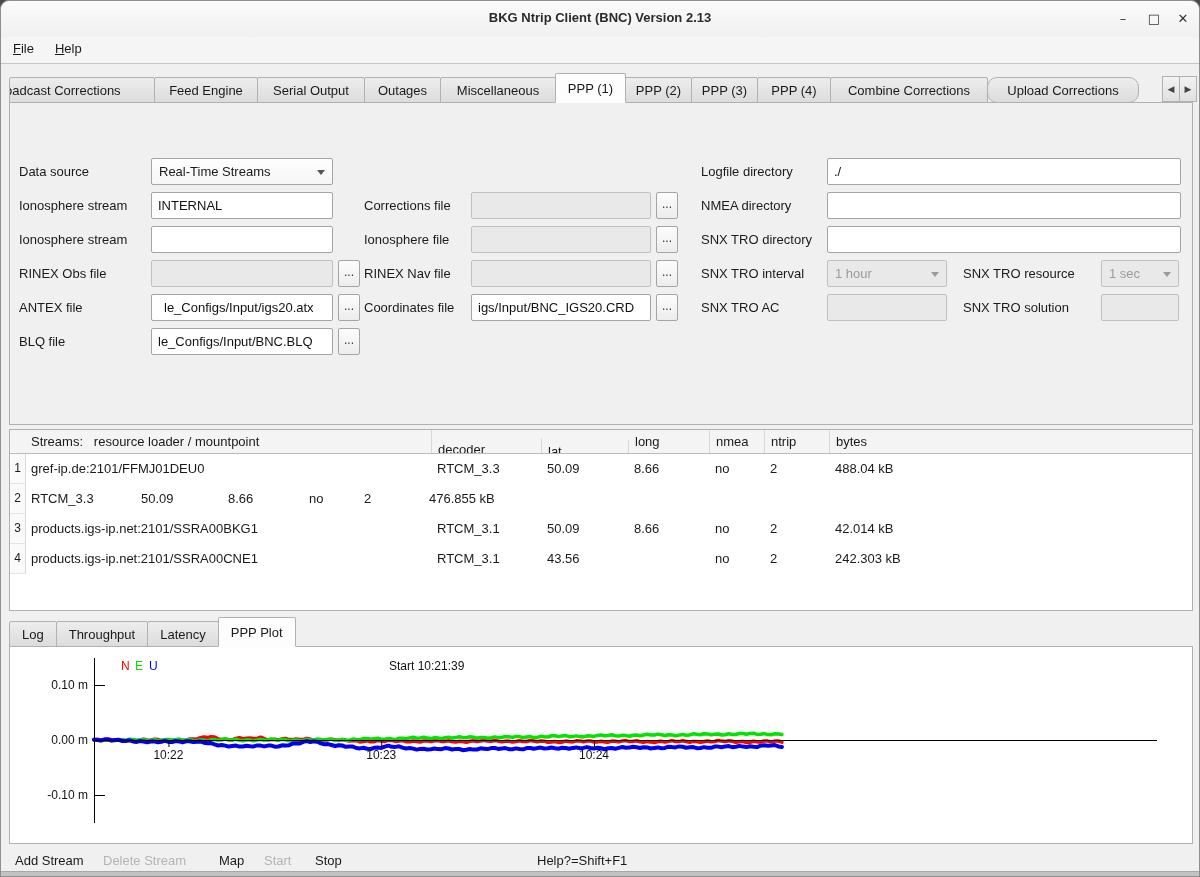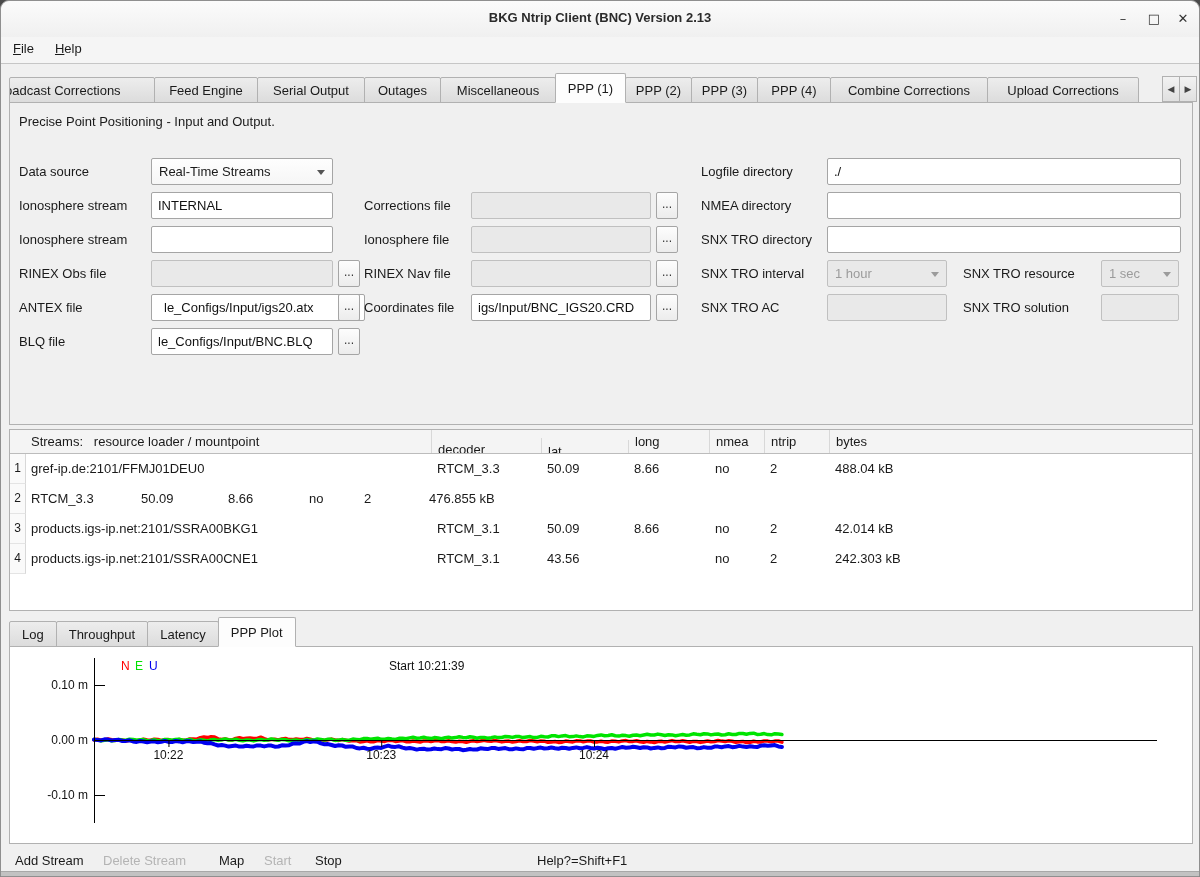--- a/index.html
+++ b/index.html
@@ -96,47 +96,46 @@
       </div>
       <div class="tab" style="width: 67px; box-sizing: border-box;">
         <span>PPP (3)</span>
       </div>
       <div class="tab" style="width: 74px; box-sizing: border-box;">
         <span>PPP (4)</span>
       </div>
       <div class="tab" style="width: 158px; box-sizing: border-box;">
         <span>Combine Corrections</span>
       </div>
-      <div class="tab" style="width: 152px; box-sizing: border-box;">
+      <div class="tab" style="width: 152px; box-sizing: border-box; border-radius: 10px;">
         <span>Upload Corrections</span>
       </div>
     </div>
   <div class="tabscroll">
     <div class="sbtn">◀</div>
     <div class="sbtn">▶</div>
   </div>
 
   <div class="pane" style="left:8px;top:101px;width:1184px;height:323px;"></div>
-  <div class="lbl" style="left:18px;top:107px;">Precise Point Positioning - Input and Output.</div>
 
   <div class="lbl" style="left:18px;top:157px">Data source</div>
   <div class="combo" style="left:150px;top:157px;width:182px"><span>Real-Time Streams</span><i class="arr"></i></div>
 
   <div class="lbl" style="left:18px;top:191px">Ionosphere stream</div>
   <input class="inp" style="left: 150px; top: 191px; width: 182px;" value="INTERNAL">
 
   <div class="lbl" style="left:18px;top:225px">Ionosphere stream</div>
   <input class="inp" style="left: 150px; top: 225px; width: 182px;" value="">
 
   <div class="lbl" style="left:18px;top:259px">RINEX Obs file</div>
   <input class="inp" style="left: 150px; top: 259px; width: 182px;" disabled="">
   <div class="btn-dots" style="left:337px;top:259px">...</div>
 
   <div class="lbl" style="left:18px;top:293px">ANTEX file</div>
-  <input class="inp" style="left: 150px; top: 293px; width: 214px; padding-left: 12px;" value="le_Configs/Input/igs20.atx">
+  <input class="inp" style="left: 150px; top: 293px; width: 182px; padding-left: 12px;" value="le_Configs/Input/igs20.atx">
   <div class="btn-dots" style="left:337px;top:293px">...</div>
 
   <div class="lbl" style="left:18px;top:327px">BLQ file</div>
   <input class="inp" style="left: 150px; top: 327px; width: 182px;" value="le_Configs/Input/BNC.BLQ">
   <div class="btn-dots" style="left:337px;top:327px">...</div>
 
   <div class="lbl" style="left:363px;top:191px">Corrections file</div>
   <input class="inp" style="left: 470px; top: 191px; width: 180px;" disabled="">
   <div class="btn-dots" style="left:655px;top:191px">...</div>
 

